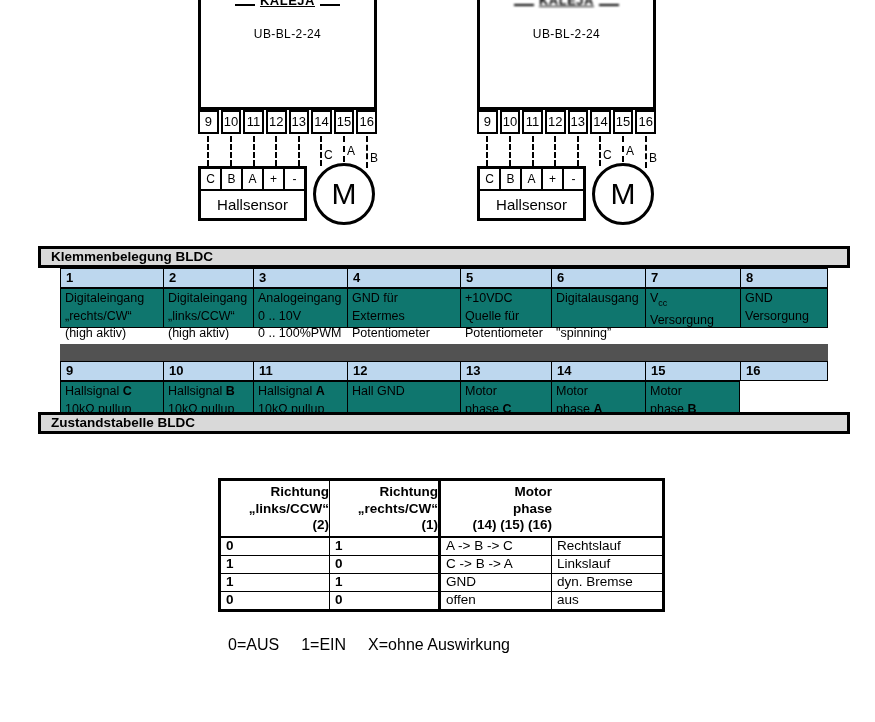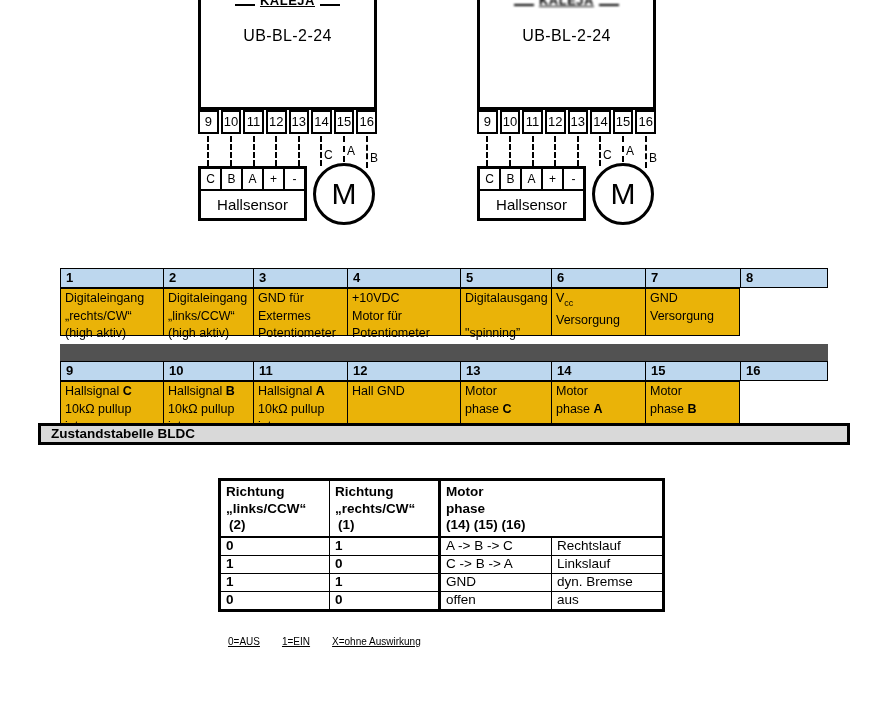--- a/index.html
+++ b/index.html
@@ -6,21 +6,21 @@
   .page{position:relative;width:875px;height:722px;background:#ffffff;overflow:hidden;
         font-family:"Liberation Sans",sans-serif;color:#000;}
 
   
   .diagram{position:absolute;top:0;width:200px;height:222px;}
   .devbox{position:absolute;left:0;top:-50px;width:173px;height:154px;border:3px solid #000;background:#fff;}
   .logo{position:absolute;top:40px;left:0;right:0;display:flex;align-items:center;justify-content:center;gap:5px;}
   .logo-text{font-weight:bold;font-size:13px;letter-spacing:.5px;text-decoration:underline;}
   .logo-bar{width:20px;height:6px;border-top:2px solid #000;border-bottom:2px solid #000;}
   .blurry{filter:blur(1px);}
-  .model{position:absolute;top:74px;left:0;right:0;text-align:center;font-size:16px;letter-spacing:.4px;}
+  .model{position:absolute;top:74px;left:0;right:0;text-align:center;font-size:12px;letter-spacing:.4px;}
   .terms{position:absolute;left:0;top:110px;width:179px;display:flex;gap:2px;}
   .term{flex:1;border:2px solid #000;height:20px;line-height:20px;text-align:center;font-size:13px;background:#fff;box-sizing:content-box;}
   .dash{position:absolute;width:0;border-left:2px dashed #000;}
   .phase-label{position:absolute;top:148px;font-size:12px;}
   .hall{position:absolute;left:0;top:166px;width:103px;border:3px solid #000;background:#fff;}
   .hall-cells{display:flex;border-bottom:2px solid #000;}
   .hall-cell{flex:1;height:20px;line-height:20px;text-align:center;font-size:12px;border-right:2px solid #000;}
   .hall-cell:last-child{border-right:none;}
   .hall-name{height:27px;line-height:27px;text-align:center;font-size:15px;}
   .motor{position:absolute;left:115px;top:163px;width:56px;height:56px;border:3px solid #000;border-radius:50%;
@@ -29,44 +29,44 @@
   
   .banner{position:absolute;left:38px;width:796px;height:16px;line-height:16px;border:3px solid #000;
           background:#d9d9d9;font-weight:bold;font-size:13.5px;padding-left:10px;}
 
   
   .t1row{position:absolute;left:60px;width:768px;display:grid;
          grid-template-columns:103px 90px 94px 113px 91px 94px 95px 88px;}
   .t1hcell{background:#bdd7ee;border:1px solid #000;border-right:none;box-sizing:border-box;height:20px;
            font-weight:bold;font-size:13px;padding:1px 0 0 5px;}
   .t1hcell:last-child{border-right:1px solid #000;}
-  .t1ccell{background:#eab308;border:1px solid #000;border-right:none;box-sizing:border-box;height:48px;
+  .t1ccell{background:#0f766e;border:1px solid #000;border-right:none;box-sizing:border-box;height:40px;
            font-size:12.5px;line-height:17.5px;padding:1px 0 4px 4px;overflow:visible;}
   .t1ccell:last-child{border-right:1px solid #000;}
   .t1ccell div{min-height:17.5px;white-space:nowrap;}
   .darkbar{position:absolute;left:60px;top:344px;width:768px;height:17px;background:#525252;}
   sub{font-size:9px;}
 
   
   .zt{position:absolute;left:218px;top:478px;width:441px;border:3px solid #000;background:#fff;}
-  .zt-h{display:grid;grid-template-columns:109px 111px 111px 110px;border-bottom:2px solid #000;}
+  .zt-h{display:grid;grid-template-columns:109px 111px 111px 110px;border-bottom:2px solid #000;text-align:right;}
   .zt-hcell{border-right:1px solid #000;box-sizing:border-box;font-weight:bold;font-size:13.5px;
             line-height:16.5px;padding:3px 0 2px 5px;}
   .zt-hcell.thick{border-right:3px solid #000;}
   .zt-hcell:last-child{border-right:none;}
   .zt-r{display:grid;grid-template-columns:109px 111px 111px 110px;border-top:1px solid #000;}
   .zt-r.first{border-top:none;}
   .zt-cell{border-right:1px solid #000;box-sizing:border-box;height:17px;line-height:16px;
            font-size:13.5px;padding-left:5px;}
   .zt-cell.thick{border-right:3px solid #000;}
   .zt-cell:last-child{border-right:none;}
   .bold{font-weight:bold;}
   .indent{padding-left:3px;}
 
-  .legend{position:absolute;left:228px;top:636px;font-size:10px;display:flex;text-decoration:underline;}
+  .legend{position:absolute;left:228px;top:636px;font-size:16px;display:flex;}
   .legend span{margin-right:22px;}
   .legend span:last-child{margin-right:17px;}
 </style>
 </head>
 <body>
 
 <div class="page">
 
   <div class="diagram" style="left:198px">
     <div class="devbox">
@@ -151,20 +151,21 @@
         <span class="hall-cell">+</span>
         <span class="hall-cell">-</span>
       </div>
       <div class="hall-name">Hallsensor</div>
     </div>
     <div class="motor">
       <span>M</span>
     </div>
   </div>
 
+  <div class="banner" style="top:246px">Klemmenbelegung BLDC</div>
 
   <div class="t1row" style="top:268px">
     <div class="t1hcell">1</div>
     <div class="t1hcell">2</div>
     <div class="t1hcell">3</div>
     <div class="t1hcell">4</div>
     <div class="t1hcell">5</div>
     <div class="t1hcell">6</div>
     <div class="t1hcell">7</div>
     <div class="t1hcell">8</div>
@@ -175,27 +176,32 @@
       <div>Digitaleingang</div>
         <div>„rechts/CW“</div>
         <div>(high aktiv)</div>
     </div>
     <div class="t1ccell">
       <div>Digitaleingang</div>
         <div>„links/CCW“</div>
         <div>(high aktiv)</div>
     </div>
     <div class="t1ccell">
+      <div>Analogeingang</div>
+        <div>0 .. 10V</div>
+        <div>0 .. 100%PWM</div>
+    </div>
+    <div class="t1ccell">
       <div>GND für</div>
         <div>Extermes</div>
         <div>Potentiometer</div>
     </div>
     <div class="t1ccell">
       <div>+10VDC</div>
-        <div>Motor für</div>
+        <div>Quelle für</div>
         <div>Potentiometer</div>
     </div>
     <div class="t1ccell">
       <div>Digitalausgang</div>
         <div></div>
         <div>"spinning”</div>
     </div>
     <div class="t1ccell">
       <div><span>V</span><sub>cc</sub></div>
       <div>Versorgung</div>
@@ -245,21 +251,21 @@
     <div class="t1ccell">
       <div>Motor</div>
       <div><span>phase </span><span class="bold">A</span></div>
     </div>
     <div class="t1ccell">
       <div>Motor</div>
       <div><span>phase </span><span class="bold">B</span></div>
     </div>
   </div>
 
-  <div class="banner" style="top:423px">Zustandstabelle BLDC</div>
+  <div class="banner" style="top:412px">Zustandstabelle BLDC</div>
 
   <div class="zt">
     <div class="zt-h">
       <div class="zt-hcell">
         <div>Richtung</div>
           <div>„links/CCW“</div>
           <div class="indent">(2)</div>
       </div>
       <div class="zt-hcell thick">
         <div>Richtung</div>

